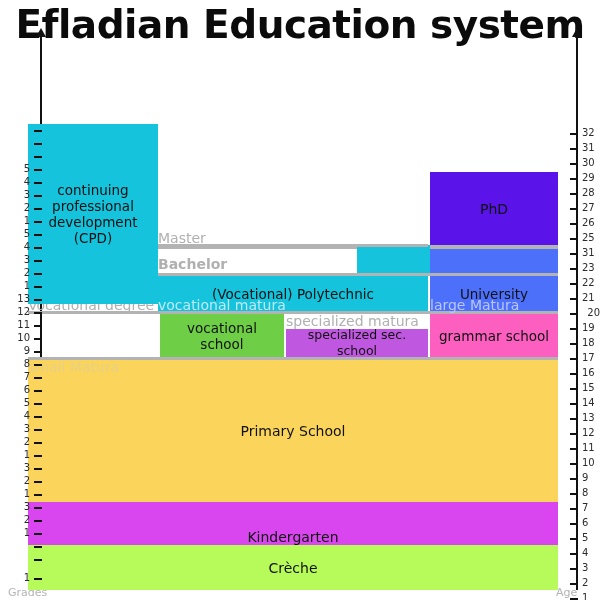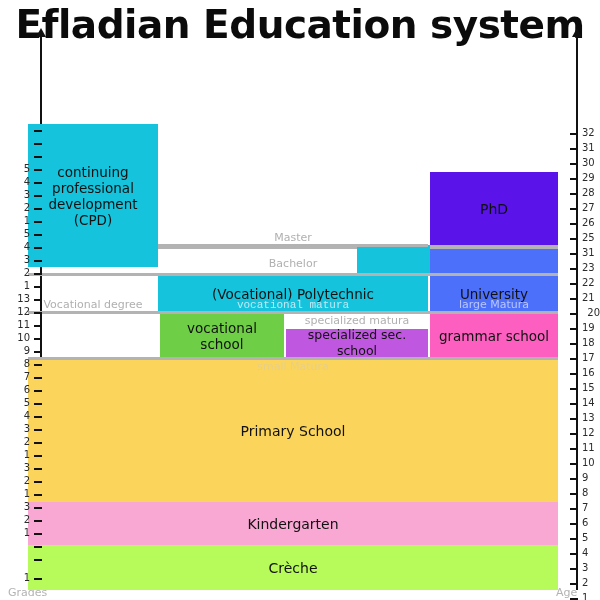--- a/index.html
+++ b/index.html
@@ -35,23 +35,23 @@
     display:flex;align-items:center;justify-content:center;
     text-align:center;color:#111;font-size:13.5px;line-height:16px;
     padding:0 4px;}
   .block.small{font-size:12.5px;}
   .block.big{font-size:14px;}
 
   
   .sep{position:absolute;background:#b3b3b3;}
 
   
-  .cap{position:absolute;font-size:11px;color:#b0b0b0;
-    white-space:nowrap;text-align:center;line-height:12px;}
-  .cap.onbar{color:#bfe9f5;font-family:Liberation Mono, monospace;}
+  .cap{position:absolute;font-size:14px;color:#b0b0b0;
+    white-space:nowrap;text-align:left;line-height:12px;}
+  .cap.onbar{color:#bfe9f5;}
   .cap.onblue{color:#b9c6ff;}
   .cap.onyellow{color:#e8cf86;}
 </style>
 </head>
 <body>
 
 <div id="stage">
 
   <div class="title">Efladian Education system</div>
 
@@ -60,21 +60,21 @@
   <div class="axis-caption" style="left:8px;top:586px;">Grades</div>
 
   <div class="axis-line" style="left:576px;top:36px;height:554px;"></div>
   <div class="axis-arrow" style="left:572px;top:28px;"></div>
   <div class="axis-caption" style="left:556px;top:586px;">Age</div>
 
   <div class="block big" style="left:28px;top:545px;width:530px;height:45px;background:#B7FB5B;">
     <span>Crèche</span>
   </div>
 
-  <div class="block big" style="left:28px;top:502px;width:530px;height:43px;background:#f9a8d4;">
+  <div class="block big" style="left:28px;top:502px;width:530px;height:43px;background:#d946ef;align-items:flex-end;">
     <span>Kindergarten</span>
   </div>
 
   <div class="block big" style="left:28px;top:360px;width:530px;height:142px;background:#FBD55B;">
     <span>Primary School</span>
   </div>
 
   <div class="cap onyellow" style="left:28px;top:361px;width:530px;">small Matura</div>
   <div class="sep" style="left:28px;top:357px;width:530px;height:3px;"></div>
 
@@ -105,34 +105,34 @@
     <span>University</span>
   </div>
   <div class="cap onblue" style="left:430px;top:299px;width:128px;">large Matura</div>
 
   <div class="cap" style="left:28px;top:299px;width:130px;">Vocational degree</div>
 
   <div class="sep" style="left:28px;top:273px;width:530px;height:3px;"></div>
 
   <div class="block" style="left:158px;top:249px;width:270px;height:24px;background:#ffffff;"></div>
   <div class="block" style="left:430px;top:249px;width:128px;height:24px;background:#4D70FB;"></div>
-  <div class="cap" style="left:158px;top:258px;width:270px;">Bachelor</div>
+  <div class="cap" style="left:158px;top:258px;width:270px;font-weight:bold;">Bachelor</div>
 
   <div class="sep" style="left:158px;top:246px;width:400px;height:3px;"></div>
 
   <div class="block" style="left:357px;top:245px;width:73px;height:28px;background:#15C3DC;"></div>
   <div class="cap" style="left:158px;top:232px;width:270px;">Master</div>
   <div class="sep" style="left:158px;top:244px;width:270px;height:3px;"></div>
 
   <div class="block big" style="left:430px;top:172px;width:128px;height:73px;background:#5A13E8;color:#0f0f0f;">
     <span>PhD</span>
   </div>
   <div class="sep" style="left:430px;top:245px;width:128px;height:3px;"></div>
 
-  <div class="block" style="left:28px;top:124px;width:130px;height:143px;background:#15C3DC;flex-direction:column;">
+  <div class="block" style="left:28px;top:124px;width:130px;height:180px;background:#15C3DC;flex-direction:column;">
     <span>continuing</span>
     <span>professional</span>
     <span>development (CPD)</span>
   </div>
 
 <div class="tick" style="left: 34px; top: 130px;"></div>
     <div class="tick" style="left: 34px; top: 143px;"></div>
     <div class="tick" style="left: 34px; top: 156px;"></div>
     <div class="tick" style="left: 34px; top: 169px;"></div>
     <div class="ticklabel" style="left: 2px; width: 28px; top: 164px;">5</div>

